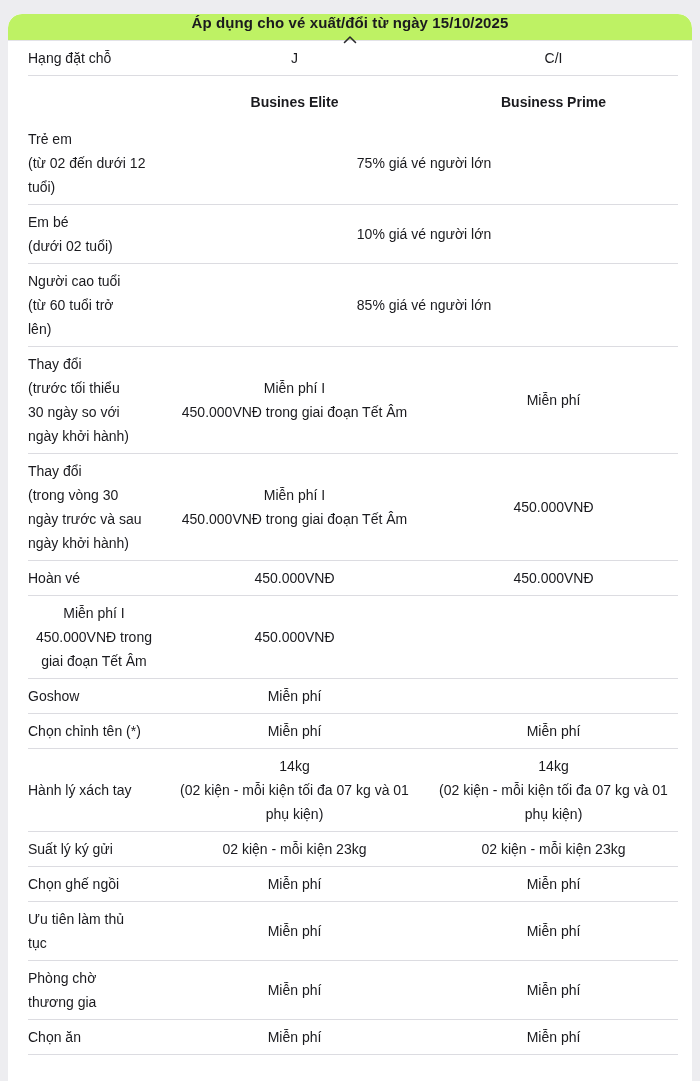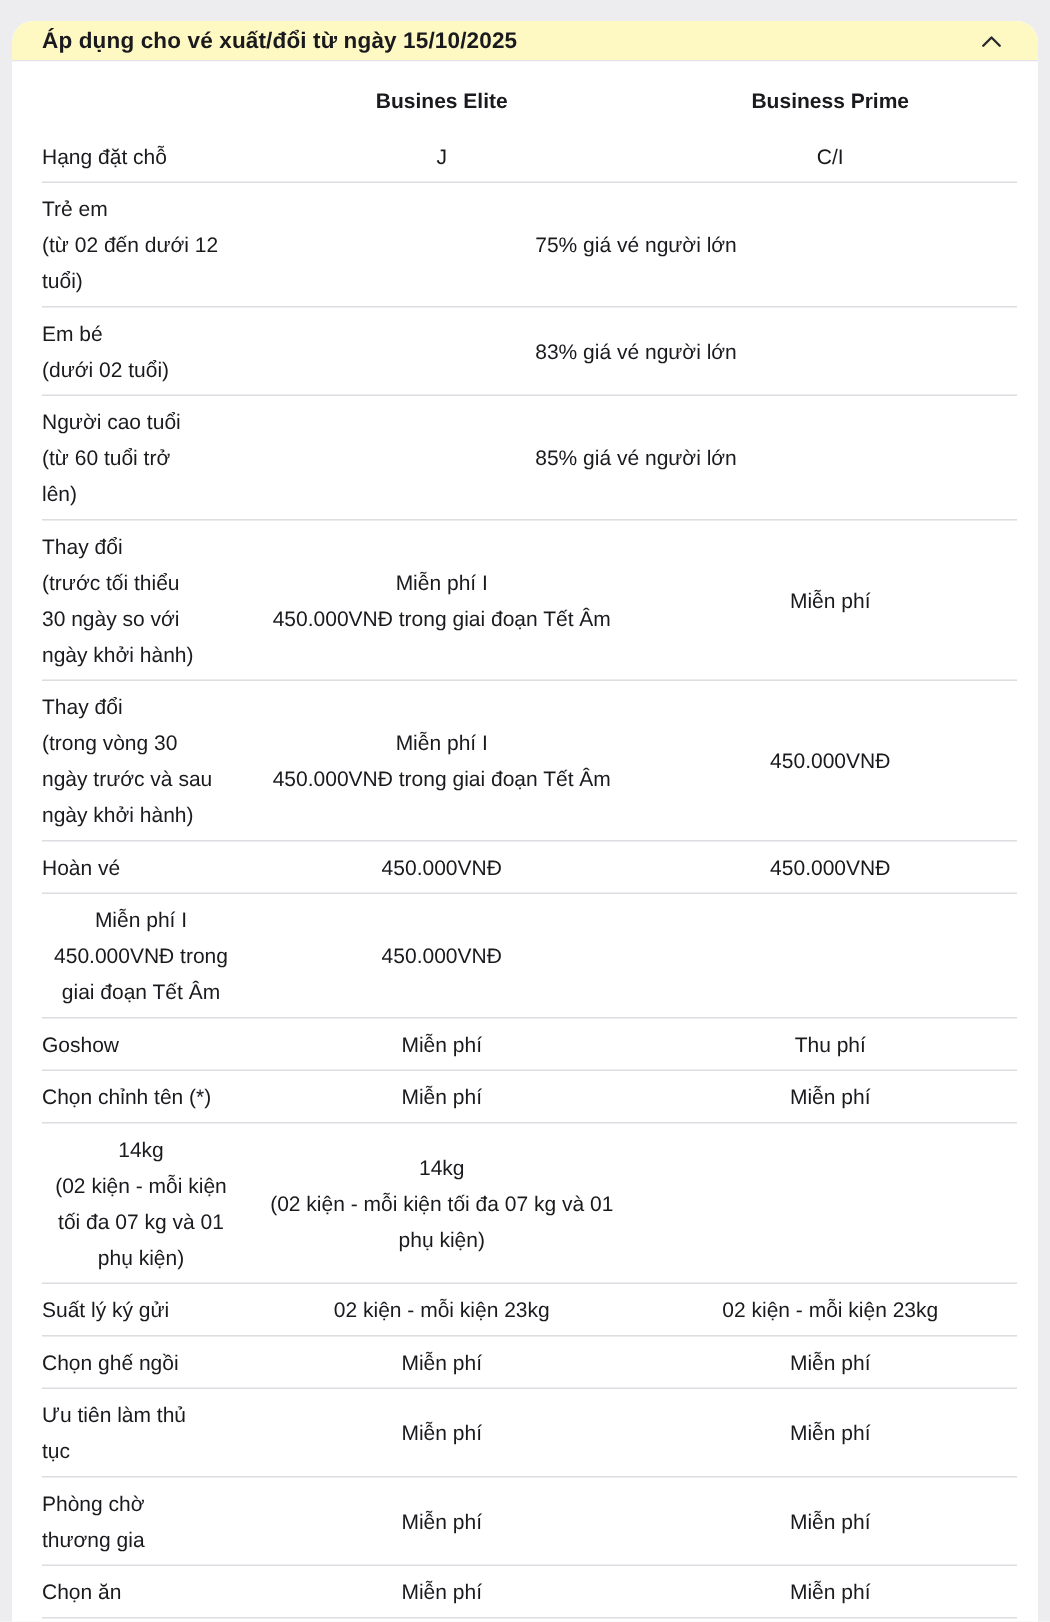--- a/index.html
+++ b/index.html
@@ -12,24 +12,25 @@
   .page { padding: 14px 8px 0; height: 100%; }
   .card {
     background: #ffffff;
     border-radius: 14px;
     min-height: 1067px;
     overflow: hidden;
   }
   .accordion-header {
     display: flex; align-items: center; justify-content: space-between;
     height: 27px; padding: 0 20px;
-    background: #fef9c3;
+    background: #bef264;
     border-bottom: 1px solid #e3e3e8;
     border-radius: 14px 14px 0 0;
     cursor: pointer;
+    flex-direction: column;
   }
   .accordion-title { font-weight: 700; font-size: 15px; letter-spacing: .1px; }
   .chev { display: flex; align-items: center; padding: 4px; }
 
   .table { padding: 0 14px 0 20px; }
   .trow {
     display: grid;
     grid-template-columns: 132px 1fr 1fr;
     column-gap: 10px;
     align-items: center;
@@ -54,43 +55,43 @@
       <div class="accordion-title">Áp dụng cho vé xuất/đổi từ ngày 15/10/2025</div>
       <span class="chev">
         <svg width="14" height="9" viewBox="0 0 14 9">
             <polyline points="1.5,7.5 7,2 12.5,7.5" fill="none" stroke="#2a2a2e" stroke-width="1.6" stroke-linecap="round" stroke-linejoin="round"></polyline>
           </svg>
       </span>
     </div>
 
     <div class="table">
 
+      <div class="trow">
+        <div class="label">Hạng đặt chỗ</div>
+        <div class="cell">J</div>
+        <div class="cell">C/I</div>
+      </div>
+
       <div class="trow thead">
         <div class="label"></div>
         <div class="cell colhead">Busines Elite</div>
         <div class="cell colhead">Business Prime</div>
-      </div>
-
-      <div class="trow">
-        <div class="label">Hạng đặt chỗ</div>
-        <div class="cell">J</div>
-        <div class="cell">C/I</div>
       </div>
 
       <div class="trow">
         <div class="label">Trẻ em
 (từ 02 đến dưới 12
 tuổi)</div>
         <div class="cell span2">75% giá vé người lớn</div>
       </div>
 
       <div class="trow">
         <div class="label">Em bé
 (dưới 02 tuổi)</div>
-        <div class="cell span2">83% giá vé người lớn</div>
+        <div class="cell span2">10% giá vé người lớn</div>
       </div>
 
       <div class="trow">
         <div class="label">Người cao tuổi
 (từ 60 tuổi trở
 lên)</div>
         <div class="cell span2">85% giá vé người lớn</div>
       </div>
 
       <div class="trow">
@@ -121,30 +122,30 @@
 
       <div class="trow">
         <div class="cell">Miễn phí I
 450.000VNĐ trong giai đoạn Tết Âm</div>
         <div class="cell">450.000VNĐ</div>
       </div>
 
       <div class="trow">
         <div class="label">Goshow</div>
         <div class="cell">Miễn phí</div>
-        <div class="cell">Thu phí</div>
       </div>
 
       <div class="trow">
         <div class="label">Chọn chỉnh tên (*)</div>
         <div class="cell">Miễn phí</div>
         <div class="cell">Miễn phí</div>
       </div>
 
       <div class="trow">
+        <div class="label">Hành lý xách tay</div>
         <div class="cell">14kg
 (02 kiện - mỗi kiện tối đa 07 kg và 01
 phụ kiện)</div>
         <div class="cell">14kg
 (02 kiện - mỗi kiện tối đa 07 kg và 01
 phụ kiện)</div>
       </div>
 
       <div class="trow">
         <div class="label">Suất lý ký gửi</div>

